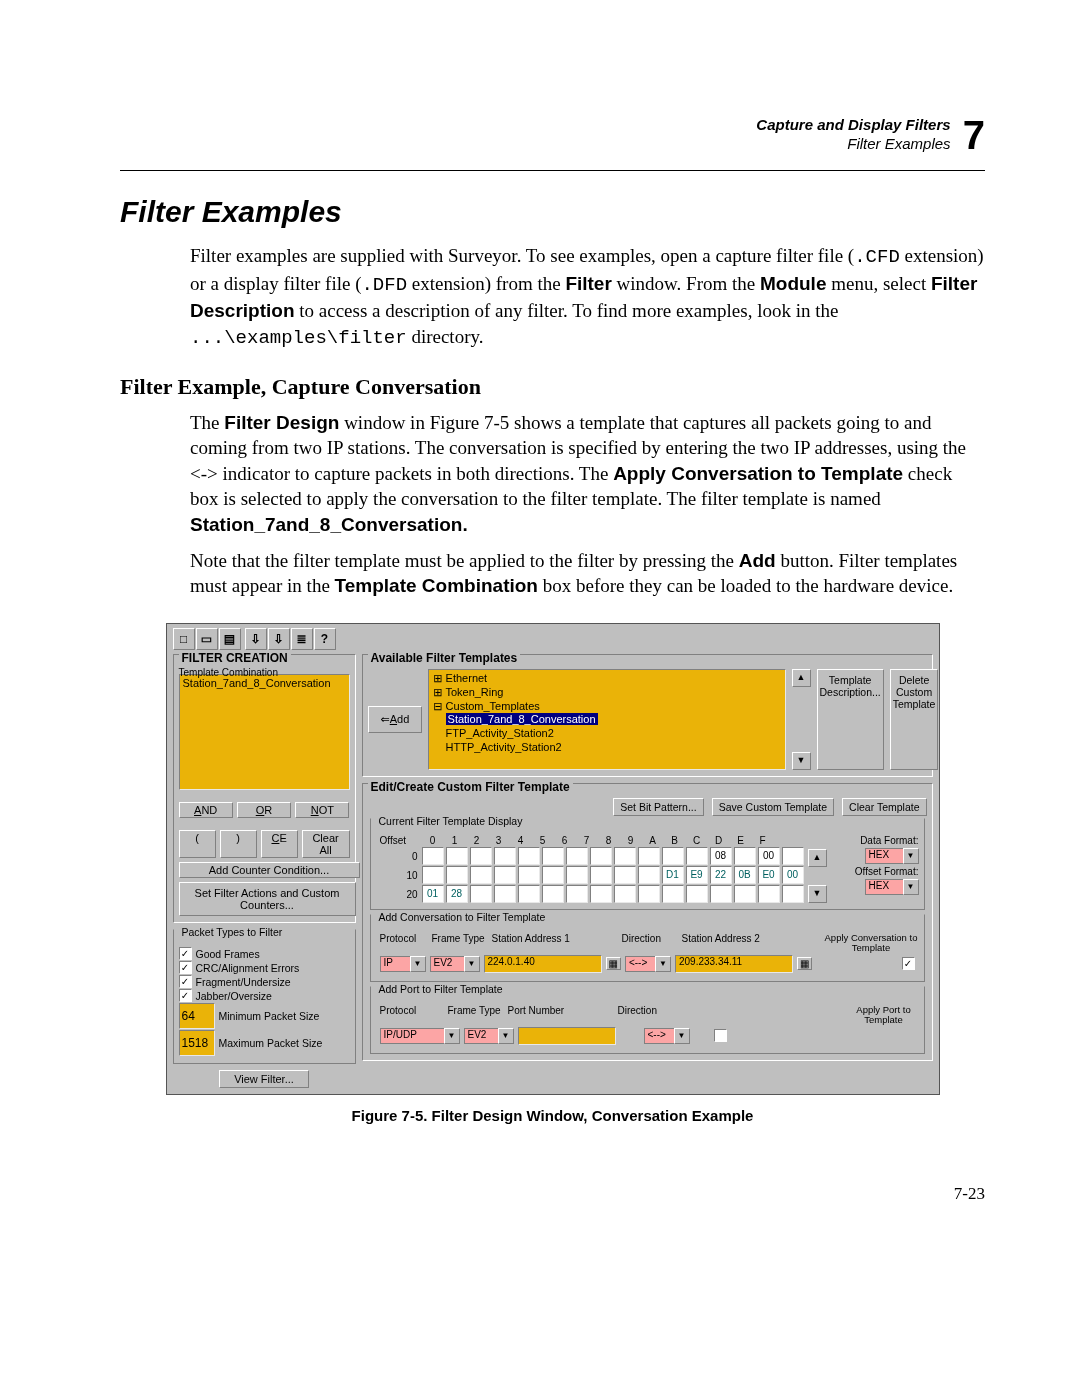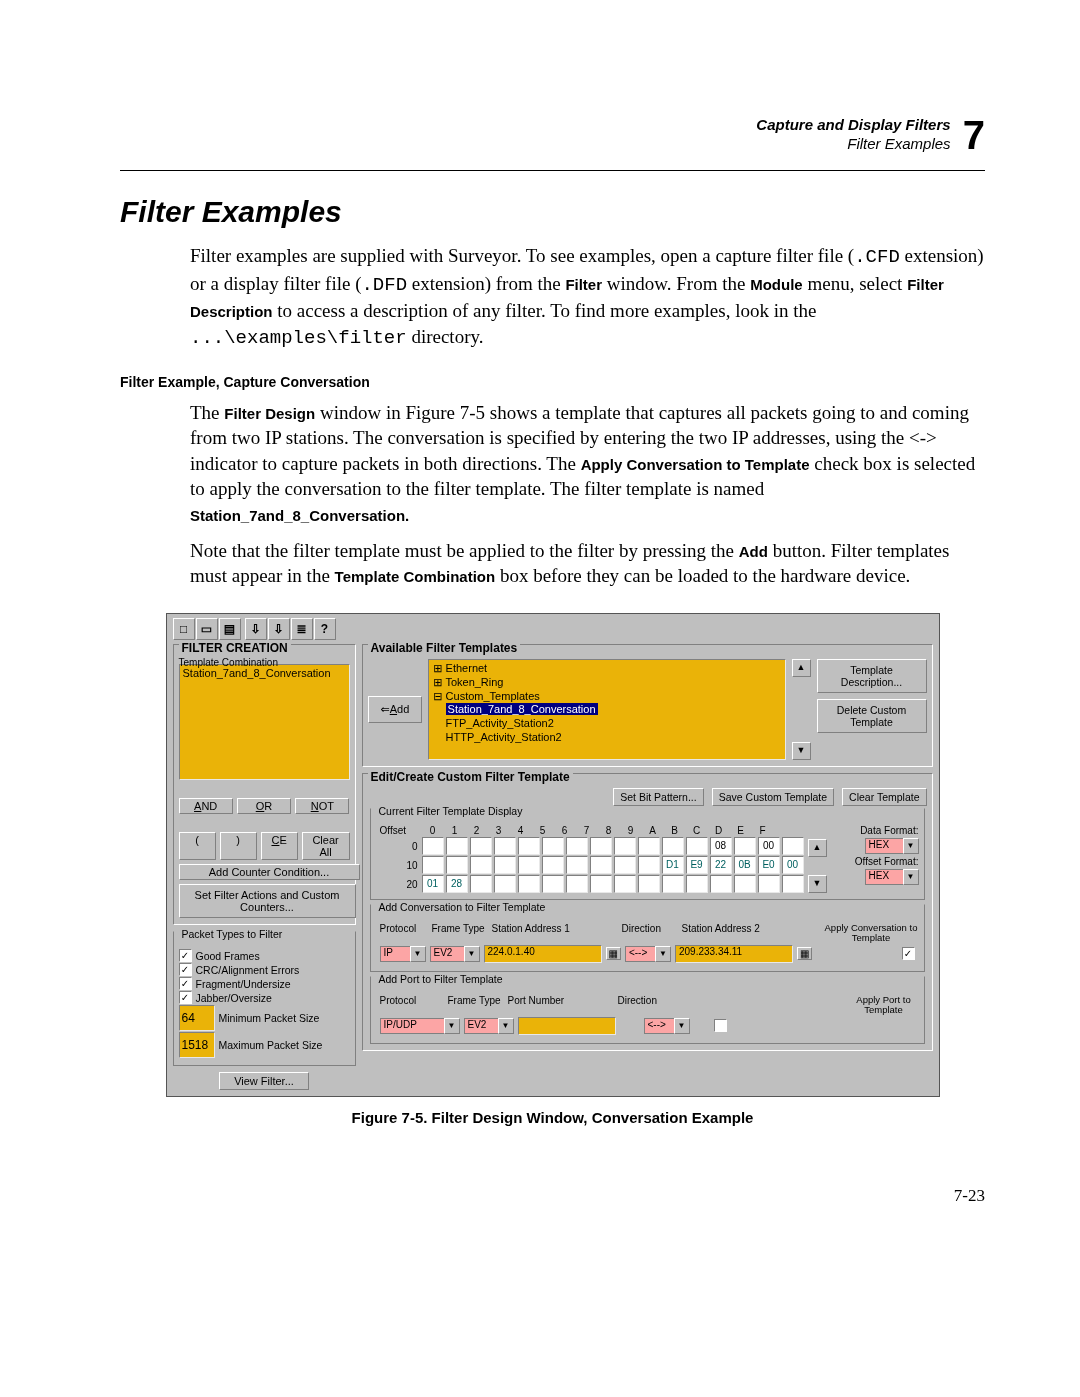--- a/index.html
+++ b/index.html
@@ -59,26 +59,26 @@
   }
   .body p {
     margin: 10px 0;
   }
   .mono {
     font-family: "Courier New", Courier, monospace;
   }
   .sans-b {
     font-family: Arial, Helvetica, sans-serif;
     font-weight: bold;
-    font-size: 15px;
+    font-size: 19px;
   }
   .subhead {
-    font-family: Liberation Sans, sans-serif;
-    font-weight: bold;
-    font-size: 14px;
+    font-family: Liberation Serif, serif;
+    font-weight: bold;
+    font-size: 22px;
     margin: 22px 0 10px 0;
   }
 
   
   .shot-wrap {
     margin: 24px 0 8px 0;
     text-align: center;
   }
   .shot {
     display: inline-block;
@@ -162,21 +162,21 @@
   .winbtn.small { padding: 0 2px; font-size:10px;}
   .u { text-decoration: underline; }
 
   .tmpl-combo {
     height: 110px;
     font-size: 11px;
     padding: 2px 3px;
     margin-top: -4px;
   }
 
-  .btnrow { display: flex; gap: 4px; margin-top: 18px; }
+  .btnrow { display: flex; gap: 4px; margin-top: 12px; }
   .btnrow .winbtn { flex: 1; }
 
   .lcol .wide { width: 100%; margin-top: 4px; }
   .chk { display: flex; align-items: center; gap: 4px; font-size: 10.5px; margin: 1px 0;}
   .chk .box {
     width: 11px; height: 11px; background:#fff;
     border:1px solid #808080; border-right-color:#fff; border-bottom-color:#fff;
     display:flex; align-items:center; justify-content:center; font-size:10px; line-height:1;
   }
   .numfield {
@@ -188,21 +188,21 @@
     display: flex; gap: 6px; margin-top: -4px;
   }
   .tree {
     flex: 1; height: 95px; padding: 2px 2px 2px 4px;
     font-size: 11px; overflow: hidden;
   }
   .tree .tline { white-space: pre; line-height: 1.25; }
   .tree .sel {
     background: #000080; color: #fff; padding: 0 2px;
   }
-  .rbtns { display: flex; flex-direction: column; gap: 6px; width: 110px;}
+  .rbtns { display: flex; gap: 6px; width: 110px;}
   .rbtns .winbtn { font-size: 10.5px; padding: 4px 2px; }
 
   .scrollbtn {
     width: 17px; height: 16px; background:#bfbfbf;
     border:1px solid #808080; border-top-color:#fff; border-left-color:#fff;
     font-size:9px; text-align:center; line-height:14px;
   }
   .tree-scroll { display:flex; flex-direction:column; justify-content:space-between; }
 
   .edittop {

